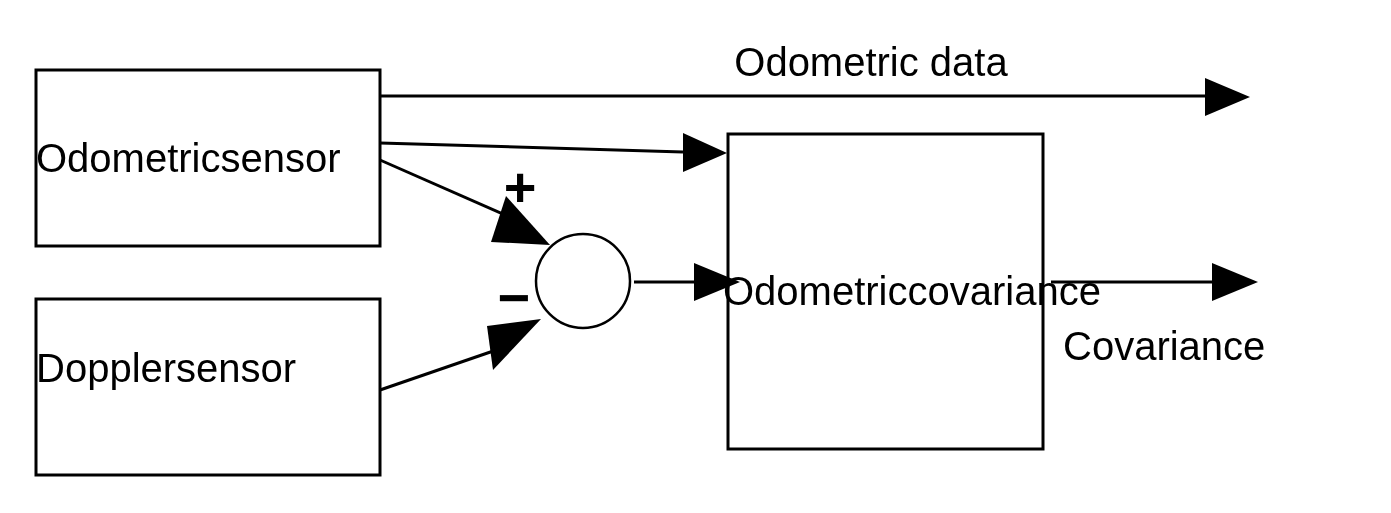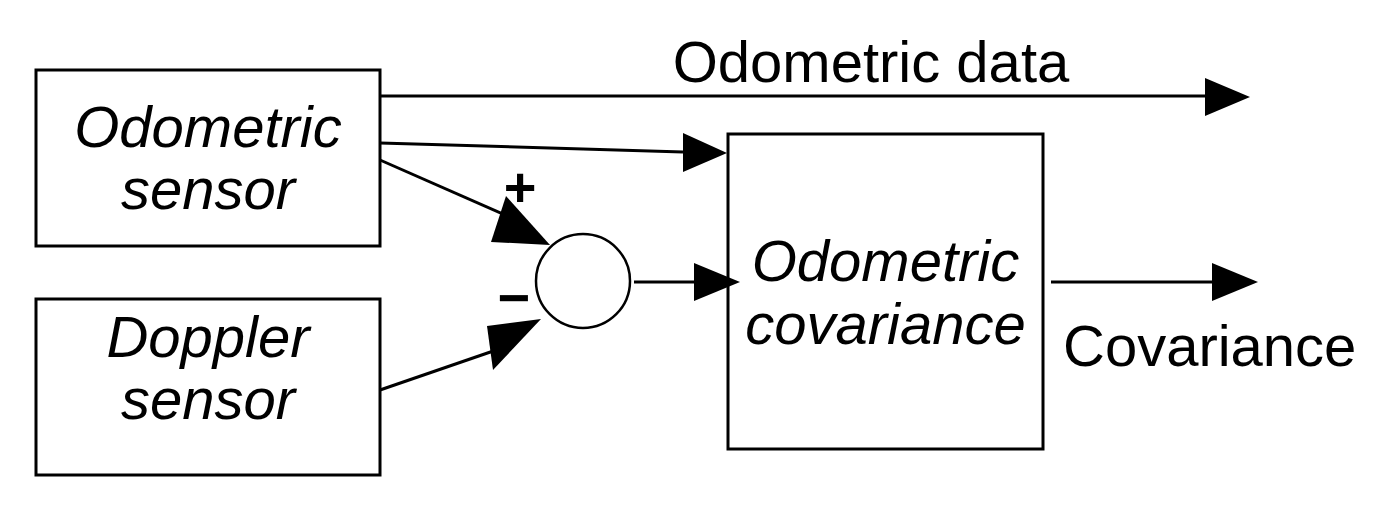--- a/index.html
+++ b/index.html
@@ -24,28 +24,26 @@
   }
   .node-label,
   .edge-label,
   .sign-label {
     position: absolute;
     color: #000000;
     font-family: "Liberation Sans", sans-serif;
     white-space: pre;
     text-align: center;
     line-height: 62px;
-    font-size: 58px;
+    font-size: 40px;
   }
   .node-label {
     display: flex;
-    flex-direction: column;
+    flex-direction: row;
     align-items: center;
-    justify-content: center;
-    font-style: italic;
   }
   .node-label > span { display: block; }
   .sign-label {
     font-size: 56px;
     line-height: 56px;
     font-weight: 700;
   }
 </style>
 </head>
 <body>

